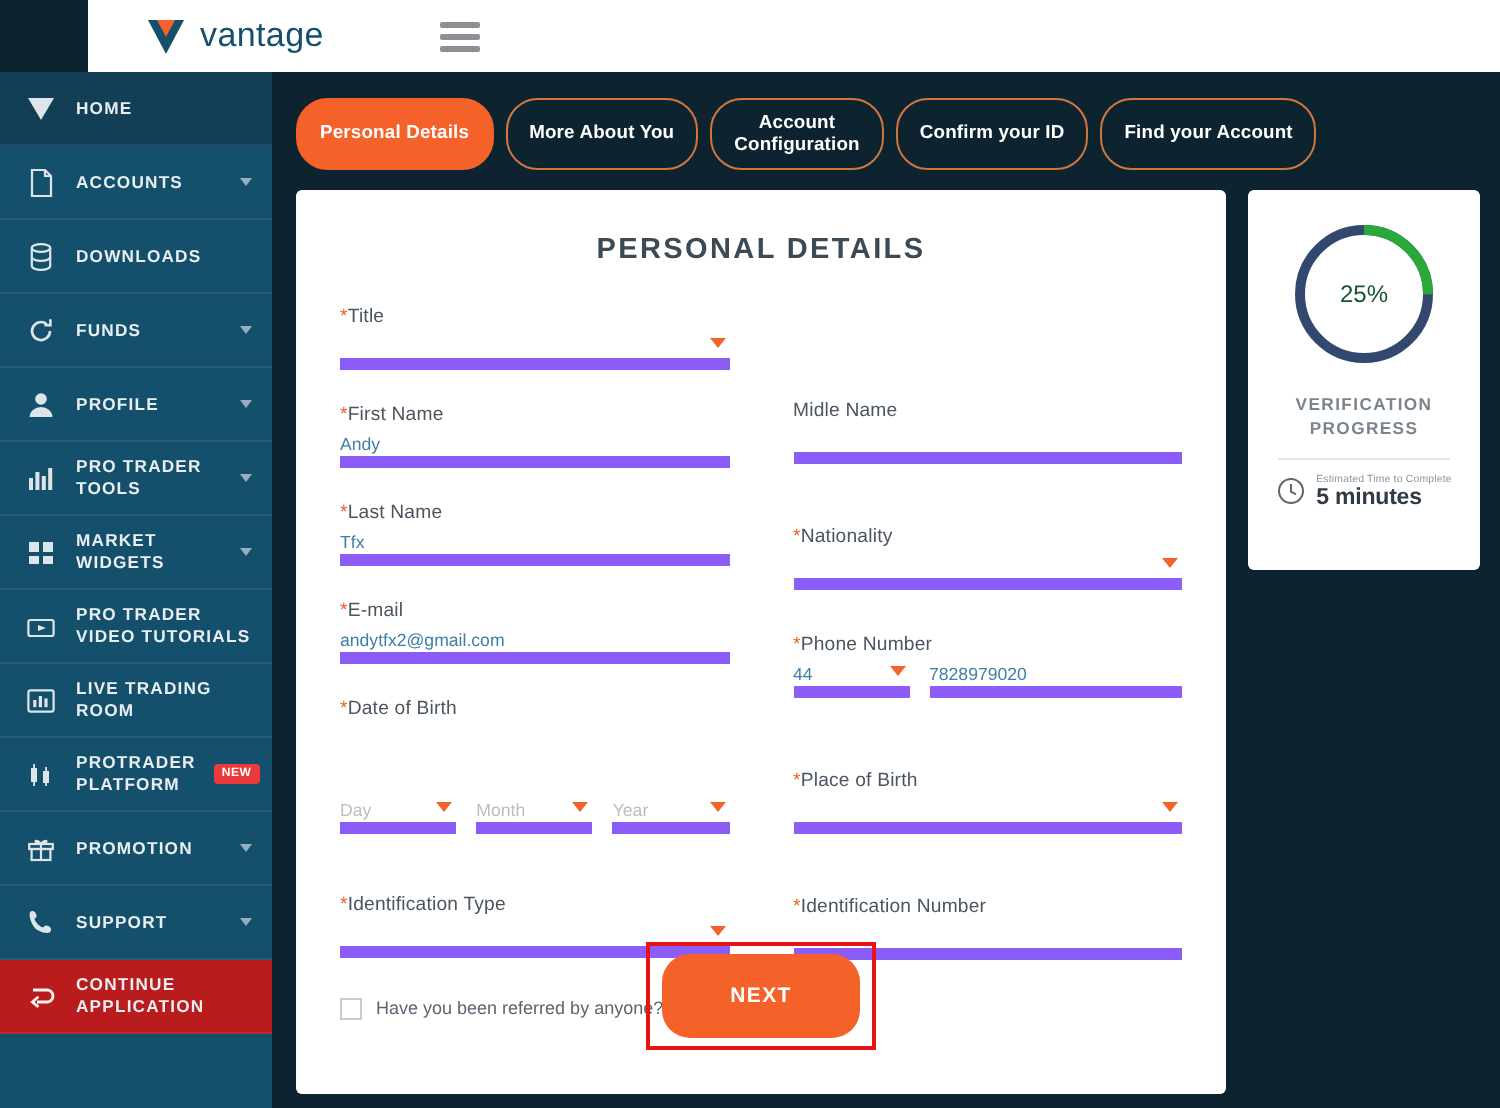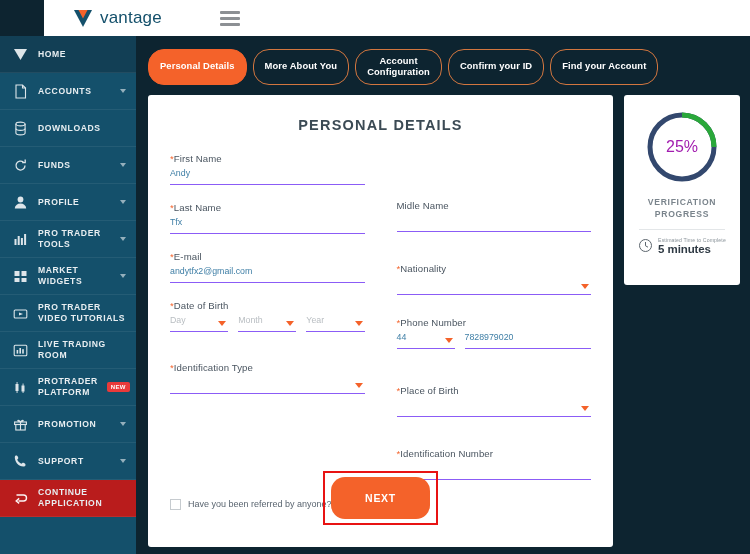--- a/index.html
+++ b/index.html
@@ -75,30 +75,30 @@
   }
   .form-grid { display: flex; gap: 32px; }
   .col { flex: 1; }
 
   .field { margin-bottom: 17px; position: relative; }
   .field.tall { margin-bottom: 30px; }
   .f-label {
     font-size: 9.6px; color: #4a5560; margin-bottom: 4px; display: block; letter-spacing: .1px;
   }
   .req { color: #f4622a; }
-  .f-line { border-bottom: 1px solid #8b5cf6; height: 17px; position: relative; }
+  .f-line { border-bottom: 6px solid #8b5cf6; height: 17px; position: relative; }
   .f-val { font-size: 8.8px; color: #3f7fa6; padding-bottom: 2px; }
   .f-ph { font-size: 8.8px; color: #b9bec2; padding-bottom: 2px; }
   .sel-caret {
     position: absolute; right: 2px; bottom: 5px; width: 0; height: 0;
     border-left: 4px solid transparent; border-right: 4px solid transparent;
     border-top: 5px solid #f4622a;
   }
   .dob-row { display: flex; gap: 10px; }
-  .dob-cell { flex: 1; position: relative; }
+  .dob-cell { flex: 1; position: relative; margin-top: 36px; }
   .phone-row { display: flex; gap: 10px; }
   .phone-code { width: 58px; position: relative; }
   .phone-num { flex: 1; }
 
   .checkrow { display: flex; align-items: center; gap: 7px; margin-top: 2px; }
   .cbox { width: 11px; height: 11px; border: 1px solid #c6cbcf; background: #fff; }
   .ctext { font-size: 9px; color: #5a6570; }
 
   .nextwrap {
     position: absolute; left: 0; right: 0; bottom: 22px;
@@ -113,21 +113,21 @@
 
   
   .prog {
     width: 116px; height: 190px; background: #fff; border-radius: 3px;
     padding: 14px 8px; display: flex; flex-direction: column; align-items: center;
   }
   .ring { position: relative; width: 76px; height: 76px; }
   .ring svg { display: block; transform: rotate(-90deg); }
   .ring-num {
     position: absolute; inset: 0; display: flex; align-items: center; justify-content: center;
-    font-size: 16px; color: #a21caf;
+    font-size: 12px; color: #14532d;
   }
   .prog-title {
     margin-top: 11px; text-align: center; font-size: 8.6px; font-weight: bold;
     color: #7a848c; letter-spacing: .7px; line-height: 1.4;
   }
   .prog-div { width: 86px; height: 1px; background: #e3e6e8; margin: 9px 0 7px; }
   .eta { display: flex; align-items: center; gap: 5px; }
   .clock { width: 15px; height: 15px; flex: 0 0 15px; }
   .eta-lines { display: flex; flex-direction: column; }
   .eta-small { font-size: 5.2px; color: #8b949b; letter-spacing: .1px; }
@@ -318,20 +318,27 @@
 
     <div class="panelwrap">
 
       <div class="card">
         <div class="card-title">PERSONAL DETAILS</div>
 
         <div class="form-grid">
 
           <div class="col">
 
+            <div class="field">
+              <span class="f-label"><span class="req">*</span><span>Title</span></span>
+              <div class="f-line">
+                <div class="f-val"></div>
+                <span class="sel-caret"></span>
+              </div>
+            </div>
 
             <div class="field">
               <span class="f-label"><span class="req">*</span><span>First Name</span></span>
               <div class="f-line">
                 <div class="f-val">Andy</div>
               </div>
             </div>
 
             <div class="field">
               <span class="f-label"><span class="req">*</span><span>Last Name</span></span>

